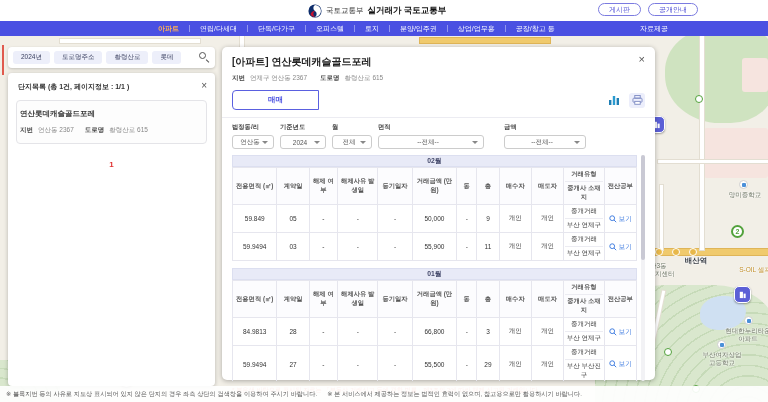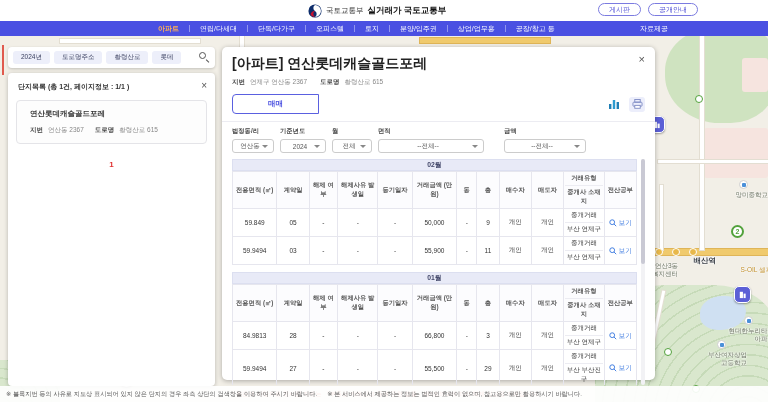--- a/index.html
+++ b/index.html
@@ -14,21 +14,21 @@
   .map .green-mtn { position:absolute; left:595px; top:285px; width:180px; height:120px;
     background:repeating-radial-gradient(circle at 85% 110%, #d9e7cd 0 9px, #c6dab8 9px 10.5px); border-radius:40% 35% 0 0; }
   .map .green-mtn2 { position:absolute; left:-10px; top:360px; width:70px; height:50px;
     background:repeating-radial-gradient(circle at 10% 110%, #d9e7cd 0 8px, #c8dcba 8px 9.5px); }
   .map .pond { position:absolute; left:700px; top:296px; width:46px; height:34px; background:#cfe0f2; border-radius:50% 45% 55% 40%; }
   .map .pink1 { position:absolute; left:704px; top:128px; width:64px; height:50px; background:#f6e4df; border-radius:3px; }
   .map .pink2 { position:absolute; left:742px; top:58px; width:26px; height:34px; background:#f6e4df; border-radius:3px; }
   .map .road-h { position:absolute; background:#ffffff; box-shadow:0 0 0 1px #e3ded2; }
   .map .road-gold { position:absolute; background:#f0ca6d; box-shadow:0 0 0 1px #dfb558; }
   .map .road-red { position:absolute; background:#e05a4e; }
-  .map-label { position:absolute; font-size:6.5px; line-height:7.5px; color:#6a7260; text-align:right;
+  .map-label { position:absolute; font-size:6.5px; line-height:7.5px; color:#6a7260; text-align:center;
     text-shadow:0 0 2px #fff,0 0 2px #fff,0 0 2px #fff; white-space:pre-line; }
   .map-label.station { font-size:7.5px; font-weight:bold; color:#3a3f46; }
   .map-label.gas { color:#c08f2a; }
   .poi-dot { position:absolute; width:9px; height:9px; border-radius:50%; background:#fff; border:1px solid #cfcfcf;
     display:flex; align-items:center; justify-content:center; }
   .poi-dot i { width:4px; height:4px; background:#4a90d9; border-radius:1px; display:block; }
   .marker-sq { position:absolute; width:17px; height:17px; border-radius:5px; background:#5b5fd6;
     border:1.5px solid #fff; box-shadow:0 1px 2px rgba(0,0,0,.35); display:flex; align-items:center; justify-content:center; }
   .marker-rd { position:absolute; width:19px; height:19px; border-radius:50%; background:#4a5ae8;
     border:2px solid #fff; box-shadow:0 1px 2px rgba(0,0,0,.35); display:flex; align-items:center; justify-content:center; z-index:40; }
@@ -64,31 +64,31 @@
   .sicon { margin-left:auto; width:11px; height:11px; position:relative; }
   .sicon b { position:absolute; left:0; top:0; width:7px; height:7px; border:1.3px solid #555; border-radius:50%; }
   .sicon i { position:absolute; left:7px; top:7px; width:4px; height:1.3px; background:#555; transform:rotate(45deg); transform-origin:left center; }
 
   
   .listpanel { position:absolute; left:8px; top:73px; width:207px; height:313px; background:#fff; border-radius:4px;
     box-shadow:0 1px 4px rgba(0,0,0,.25); z-index:50; }
   .lp-head { display:flex; align-items:flex-start; padding:9px 8px 4px 10px; }
   .lp-title { font-size:7px; font-weight:bold; color:#333; }
   .lp-close { margin-left:auto; font-size:10px; color:#555; line-height:8px; cursor:pointer; }
-  .complex-card { margin:4px 8px 0 8px; border:1px solid #e4e4e8; border-radius:4px; background:#fdfdfd; padding:8px 13px; }
+  .complex-card { margin:4px 8px 0 8px; border:1px solid #e4e4e8; border-radius:4px; background:#fdfdfd; padding:8px 3px; }
   .cc-name { font-size:7.5px; font-weight:bold; color:#333; }
   .cc-line { margin-top:7px; font-size:6.5px; color:#888; display:flex; gap:5px; }
   .cc-line b { color:#444; }
   .lp-page { margin-top:16px; text-align:center; font-size:8px; font-weight:bold; color:#e03131; cursor:pointer; }
 
   
   .popup { position:absolute; left:222px; top:47px; width:433px; height:333px; background:#fff; border-radius:5px;
     box-shadow:0 1px 5px rgba(0,0,0,.3); z-index:50; padding:8px 10px 0 10px; }
   .pp-titlerow { display:flex; }
-  .pp-title { font-size:14px; font-weight:bold; color:#222; }
+  .pp-title { font-size:10px; font-weight:bold; color:#222; }
   .pp-close { margin-left:auto; font-size:11px; color:#555; line-height:9px; cursor:pointer; }
   .pp-sub { margin-top:5px; font-size:6.5px; color:#888; display:flex; gap:5px; }
   .pp-sub b { color:#444; }
   .pp-tabsrow { margin-top:7px; display:flex; align-items:center; }
   .pp-tab { width:87px; height:20px; display:flex; align-items:center; justify-content:center; font-size:7.5px; cursor:pointer; }
   .pp-tab.active { background:#fff; border:1px solid #5a60e0; border-radius:4px 0 0 4px; color:#4a50e0; font-weight:bold; }
   .pp-tab.idle { background:#f3f3f6; border:1px solid #e2e2e8; border-left:none; border-radius:0 4px 4px 0; color:#888; }
   .pp-icons { margin-left:auto; display:flex; gap:7px; }
   .icbtn { width:16px; height:15px; border-radius:3px; display:flex; align-items:center; justify-content:center; cursor:pointer; }
   .icbtn.print { background:#eceefb; }

